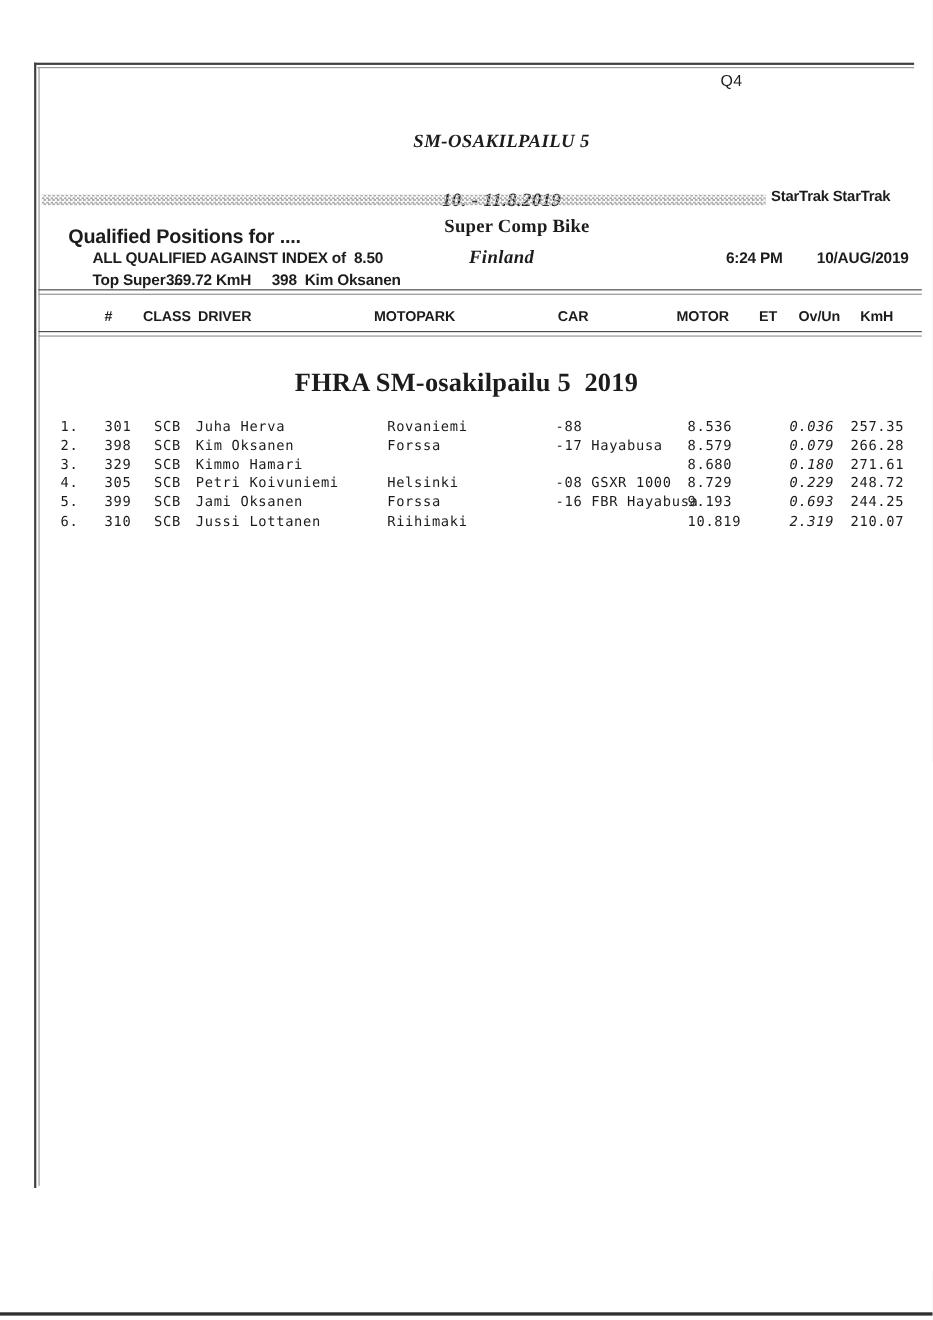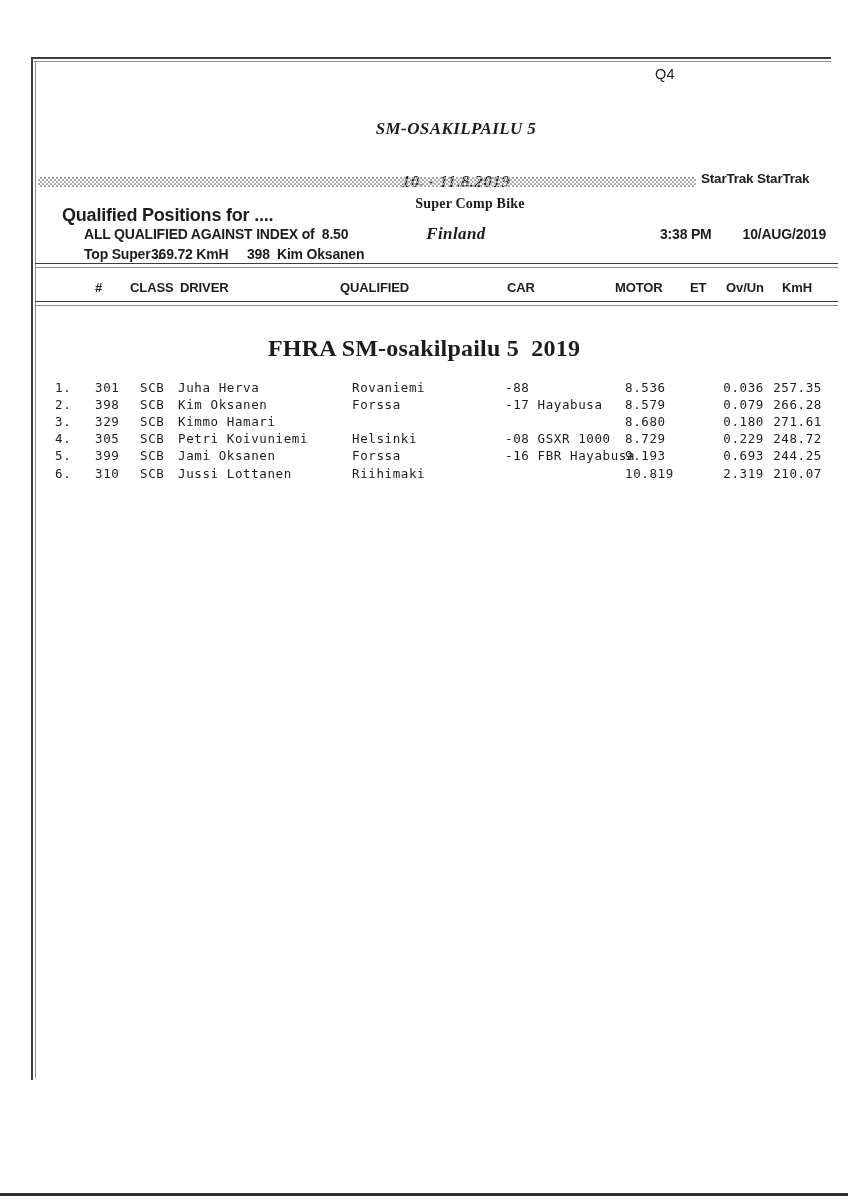--- a/index.html
+++ b/index.html
@@ -26,21 +26,21 @@
   .dotband{
     position:absolute;left:38px;top:177px;width:658px;height:10px;
     background-image:conic-gradient(#ababab 0 25%, transparent 0 50%, #ababab 0 75%, transparent 0);
     background-size:4px 4px;
   }
   .brand{position:absolute;left:701px;top:171px;font-size:13.5px;font-weight:600;letter-spacing:-.2px;white-space:pre;}
 
   .qual-label{position:absolute;left:62px;top:205px;font-size:18px;font-weight:600;letter-spacing:-.2px;white-space:pre;}
   .category{
     position:absolute;left:345px;top:196px;width:250px;text-align:center;
-    font-family:"Liberation Serif",serif;font-weight:700;font-size:14px;letter-spacing:.2px;white-space:pre;
+    font-family:"Liberation Serif",serif;font-weight:700;font-size:17px;letter-spacing:.2px;white-space:pre;
   }
   .index-line{position:absolute;left:84px;top:226px;font-size:14px;font-weight:600;letter-spacing:-.2px;white-space:pre;}
   .timestamp{position:absolute;left:660px;top:226px;width:166px;display:flex;justify-content:space-between;font-size:14px;font-weight:600;letter-spacing:-.2px;white-space:pre;}
   .ts{position:absolute;top:246px;font-size:14px;font-weight:600;letter-spacing:-.2px;white-space:pre;}
   .ts-label{left:84px;}
   .ts-value{left:151px;}
   .ts-num{left:247px;}
   .ts-driver{left:277px;}
 
   .rule{position:absolute;left:35px;width:803px;height:3px;border-top:1.6px solid #3c3c3c;border-bottom:1.2px solid #8a8a8a;}
@@ -68,21 +68,21 @@
     font-size:12.5px;letter-spacing:.6px;white-space:pre;}
   .cell{position:absolute;top:0;}
   .c-pos{left:55px;}
   .c-num{left:95px;}
   .c-cls{left:140px;}
   .c-driver{left:178px;}
   .c-hometown{left:352px;}
   .c-car{left:505px;}
   .c-motor{left:615px;}
   .c-et{left:625px;width:98px;text-align:left;}
-  .c-ovun{left:712px;width:52px;text-align:right;}
+  .c-ovun{left:712px;width:52px;text-align:center;font-style:italic;}
   .c-kmh{left:756px;width:66px;text-align:right;}
 </style>
 </head>
 <body>
 
 <div class="page">
 
   <div class="frame-top-outer"></div>
   <div class="frame-top-inner"></div>
   <div class="frame-left-outer"></div>
@@ -96,34 +96,34 @@
     <div>Finland</div>
   </div>
 
   <div class="dotband"></div>
   <div class="brand">StarTrak StarTrak</div>
 
   <div class="qual-label">Qualified Positions for ....</div>
   <div class="category">Super Comp Bike</div>
   <div class="index-line">ALL QUALIFIED AGAINST INDEX of  8.50</div>
   <div class="timestamp">
-    <span>3:38 PM</span>
+    <span>6:24 PM</span>
     <span>10/AUG/2019</span>
   </div>
   <span class="ts ts-label">Top Super ...</span>
   <span class="ts ts-value">369.72 KmH</span>
   <span class="ts ts-num">398</span>
   <span class="ts ts-driver">Kim Oksanen</span>
 
   <div class="rule rule-1"></div>
   <div class="thead">
     <span class="h-num">#</span>
     <span class="h-class">CLASS</span>
     <span class="h-driver">DRIVER</span>
-    <span class="h-hometown">QUALIFIED</span>
+    <span class="h-hometown">MOTOPARK</span>
     <span class="h-car">CAR</span>
     <span class="h-motor">MOTOR</span>
     <span class="h-et">ET</span>
     <span class="h-ovun">Ov/Un</span>
     <span class="h-kmh">KmH</span>
   </div>
   <div class="rule rule-2"></div>
 
   <div class="section-title">FHRA SM-osakilpailu 5  2019</div>
 

